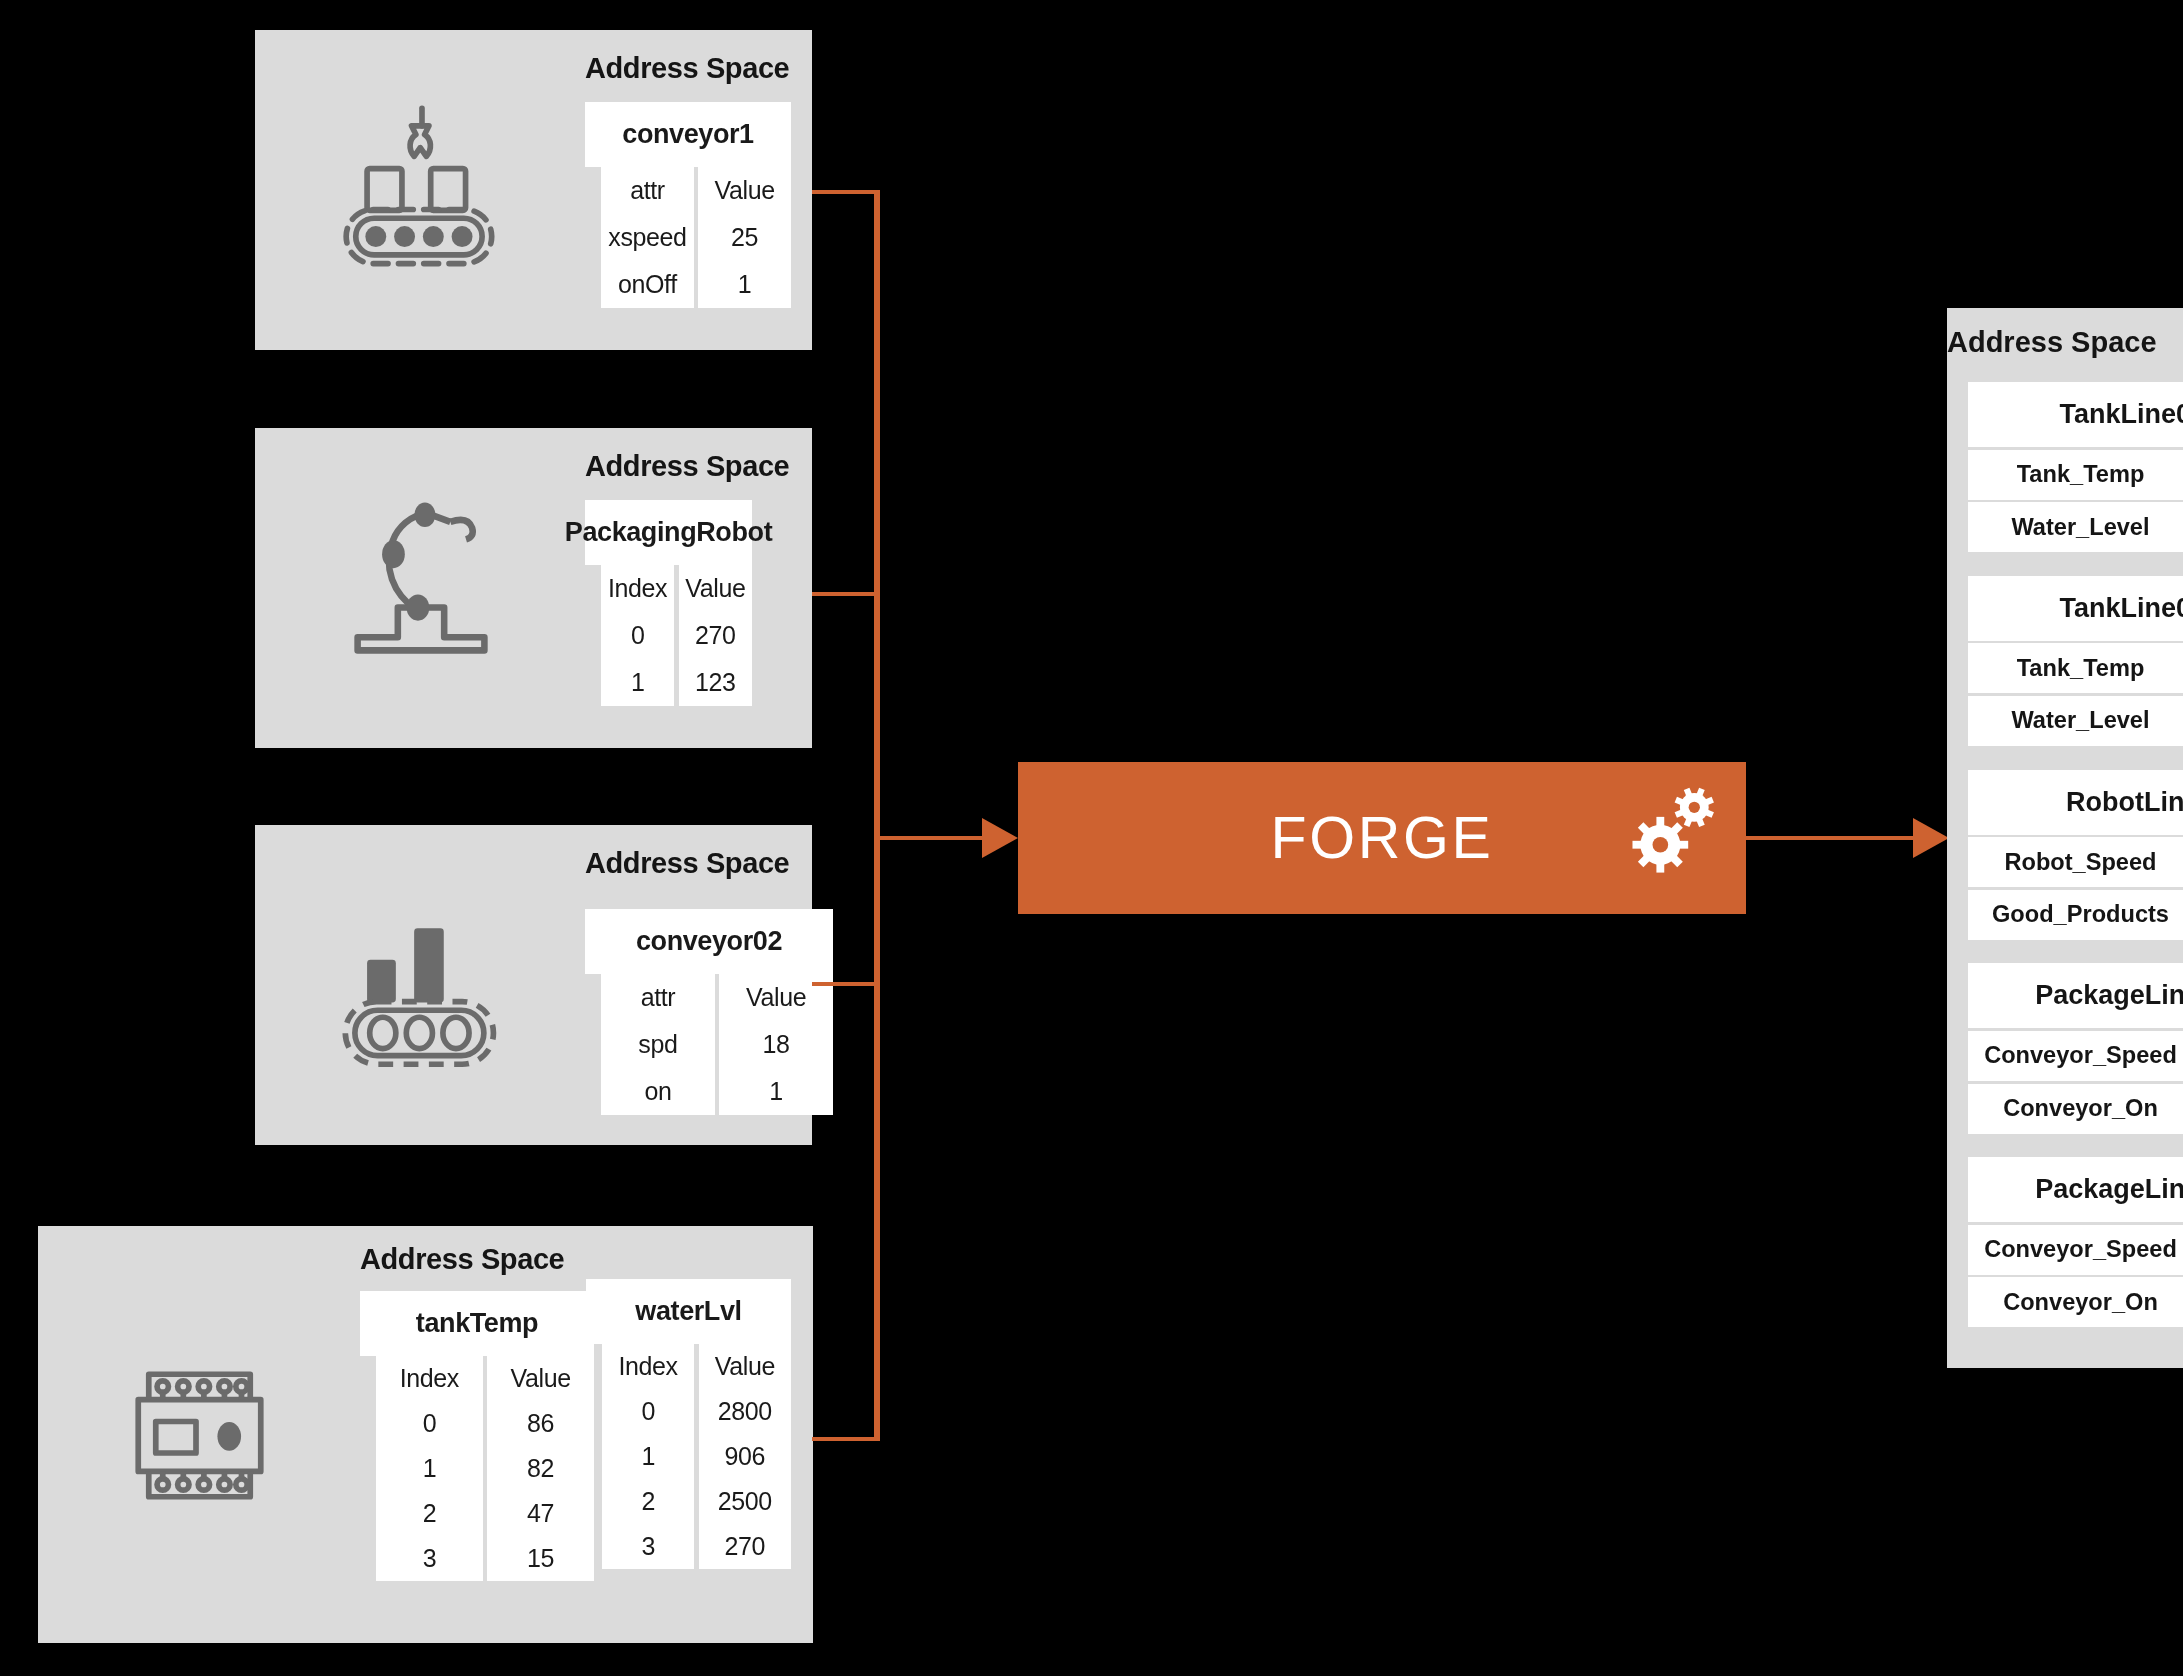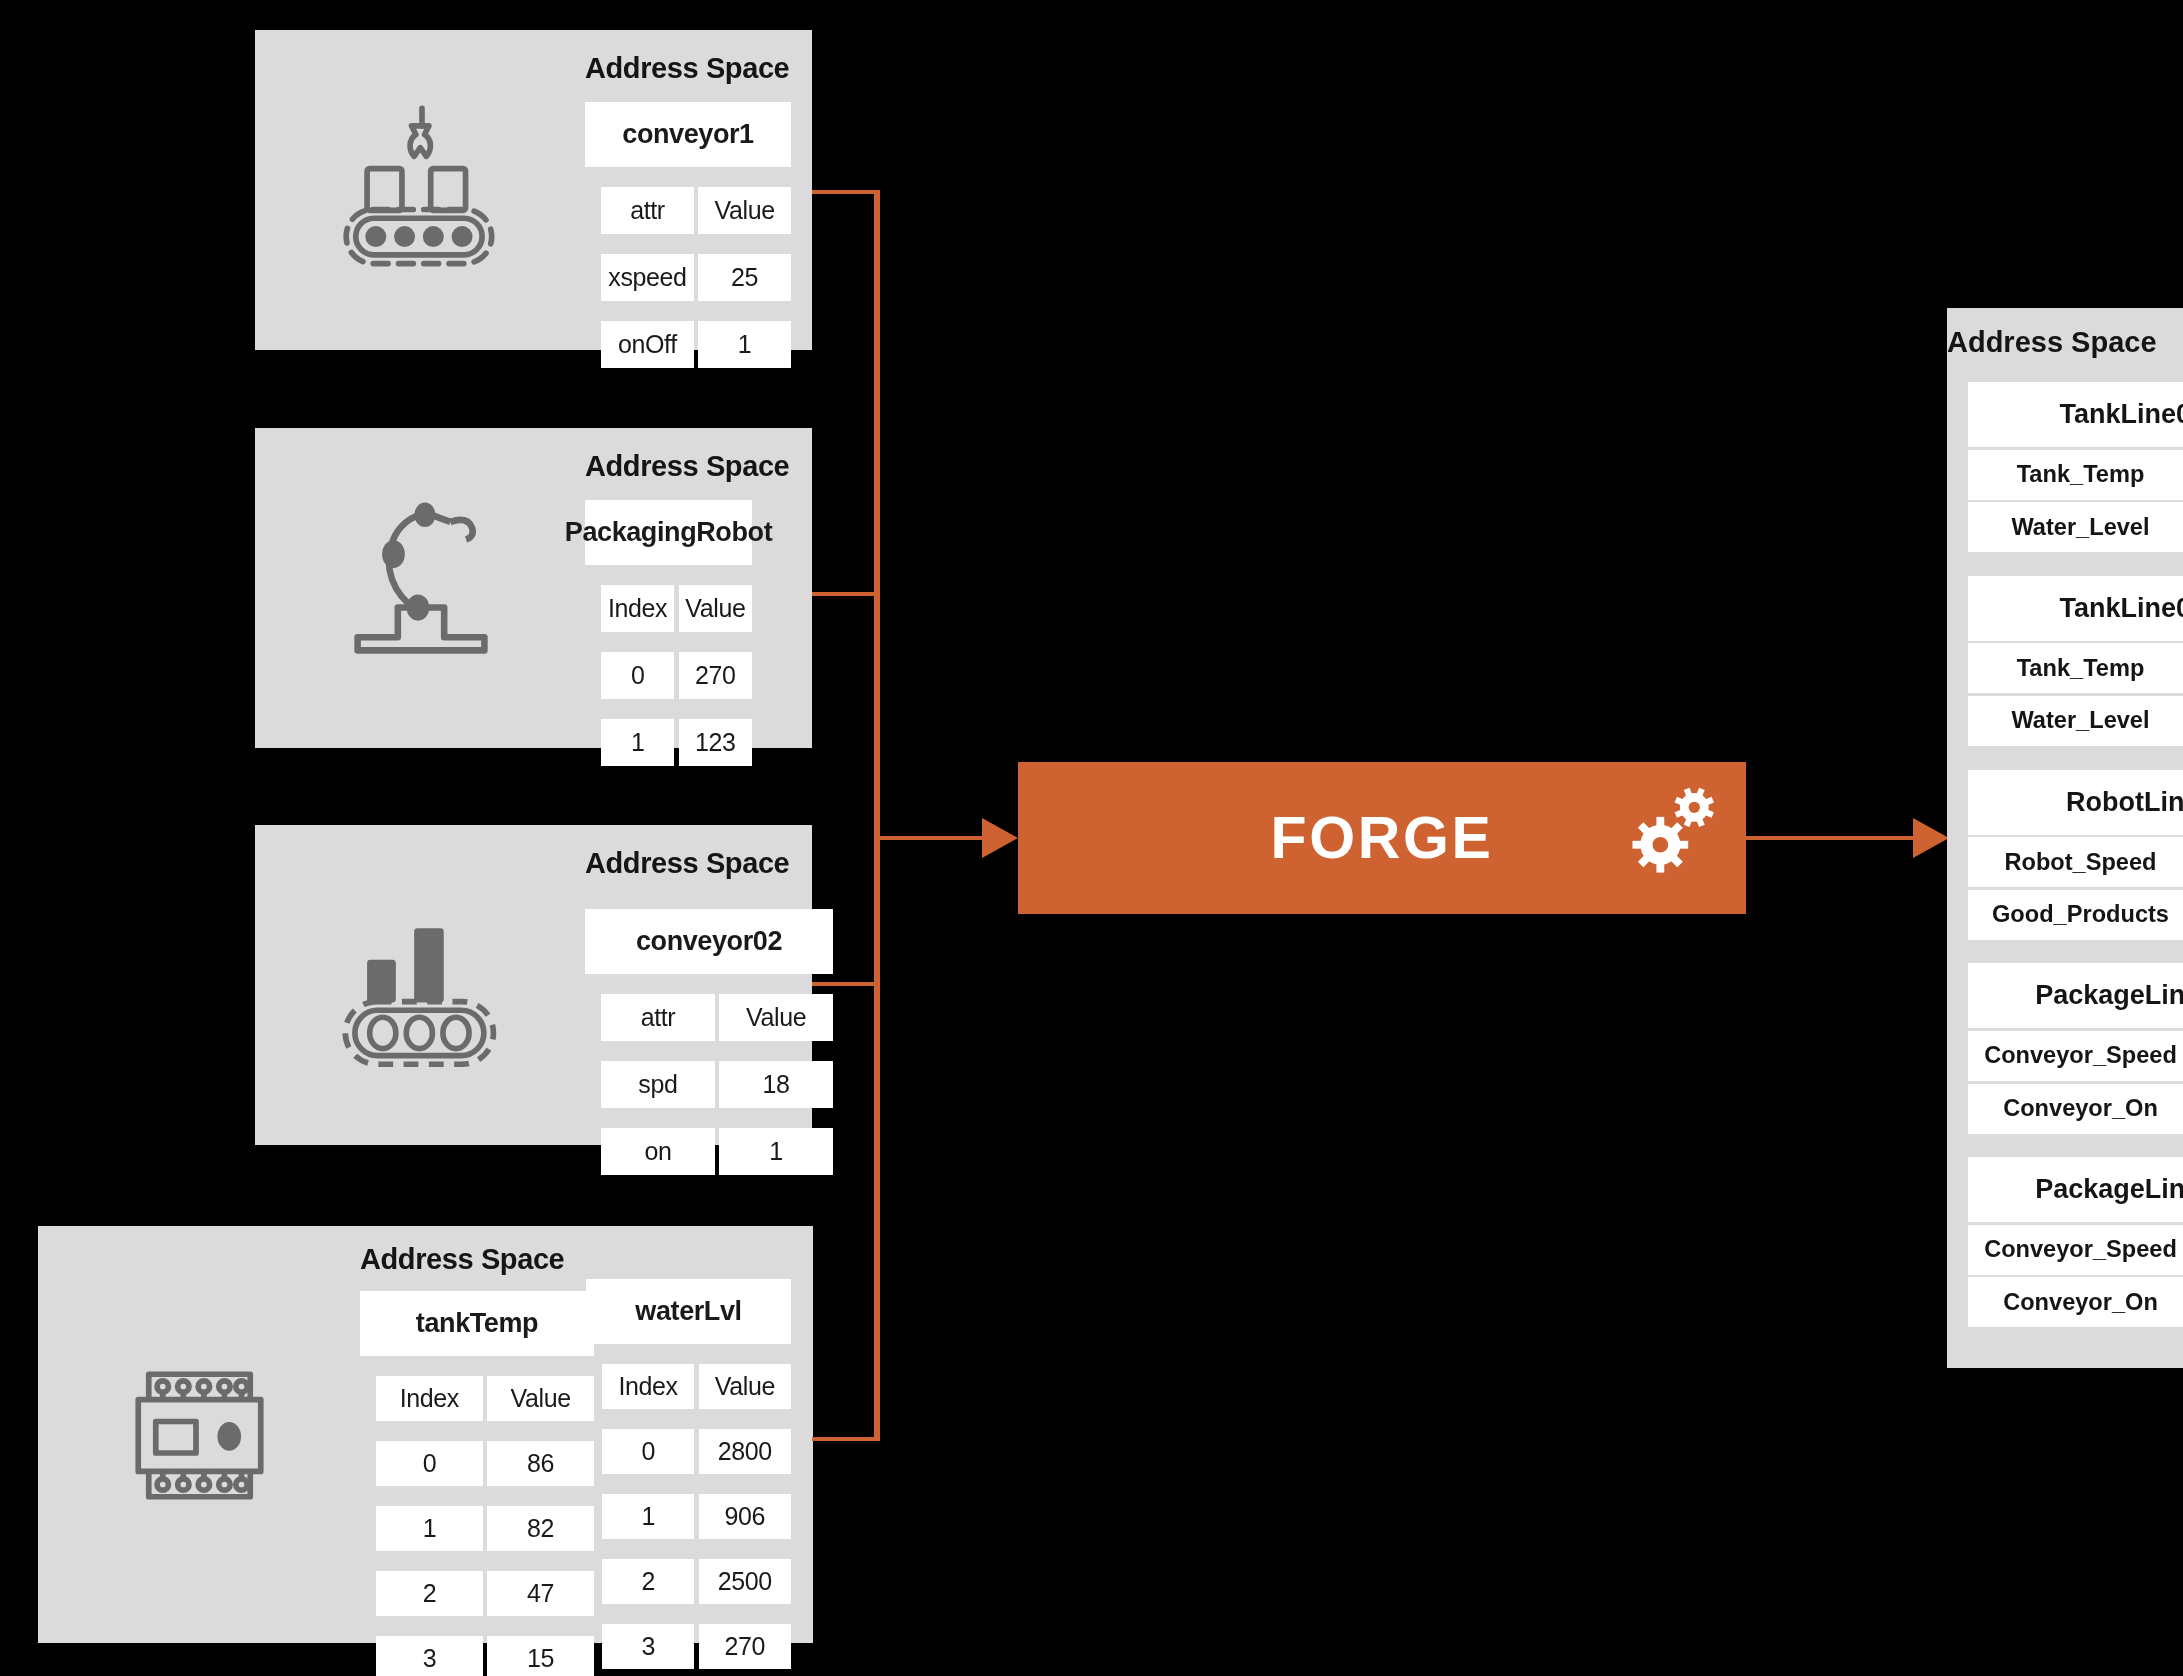--- a/index.html
+++ b/index.html
@@ -6,36 +6,36 @@
   body{width:2358px;height:1677px;overflow:hidden;
        font-family:"Liberation Sans","DejaVu Sans",sans-serif;color:#151515;}
   .stage{position:relative;width:2358px;height:1677px;background:#000;}
 
   
   .panel{position:absolute;background:#DBDBDB;}
   .panel-title{position:absolute;margin:0;font-size:29px;font-weight:bold;
                letter-spacing:-0.4px;color:#151515;line-height:1.1;}
 
   
-  .tbl{position:absolute;display:flex;flex-direction:column;gap:20px;text-align:right;}
+  .tbl{position:absolute;display:flex;flex-direction:column;gap:0;text-align:right;}
   .cell{background:#fff;display:flex;align-items:center;justify-content:center;
         font-size:25px;color:#1a1a1a;letter-spacing:-0.4px;}
   .name-cell{height:65px;font-weight:bold;font-size:27px;}
   .trow{display:flex;gap:4.4px;height:47px;margin-left:16px;}
   .trow .cell{flex:1;}
   .tbl4 .trow{height:45px;}
   .tbl4 .name-cell{height:65px;}
 
   
   .icon{position:absolute;}
 
   
   .forge{position:absolute;left:1018px;top:762px;width:728px;height:152px;
          background:#CE6230;display:flex;align-items:center;justify-content:center;}
-  .forge-label{color:#fff;font-size:59px;font-weight:bold;letter-spacing:2.6px;}
+  .forge-label{color:#fff;font-size:59px;font-weight:normal;letter-spacing:2.6px;}
   .forge-gears{position:absolute;right:23px;top:17.5px;}
 
   
   .h-line{position:absolute;height:4.4px;background:#CE6230;}
   .v-line{position:absolute;width:6.1px;background:#CE6230;}
   .arrow-head{position:absolute;width:0;height:0;
               border-top:20px solid transparent;border-bottom:20px solid transparent;
               border-left:36px solid #CE6230;}
 
   

